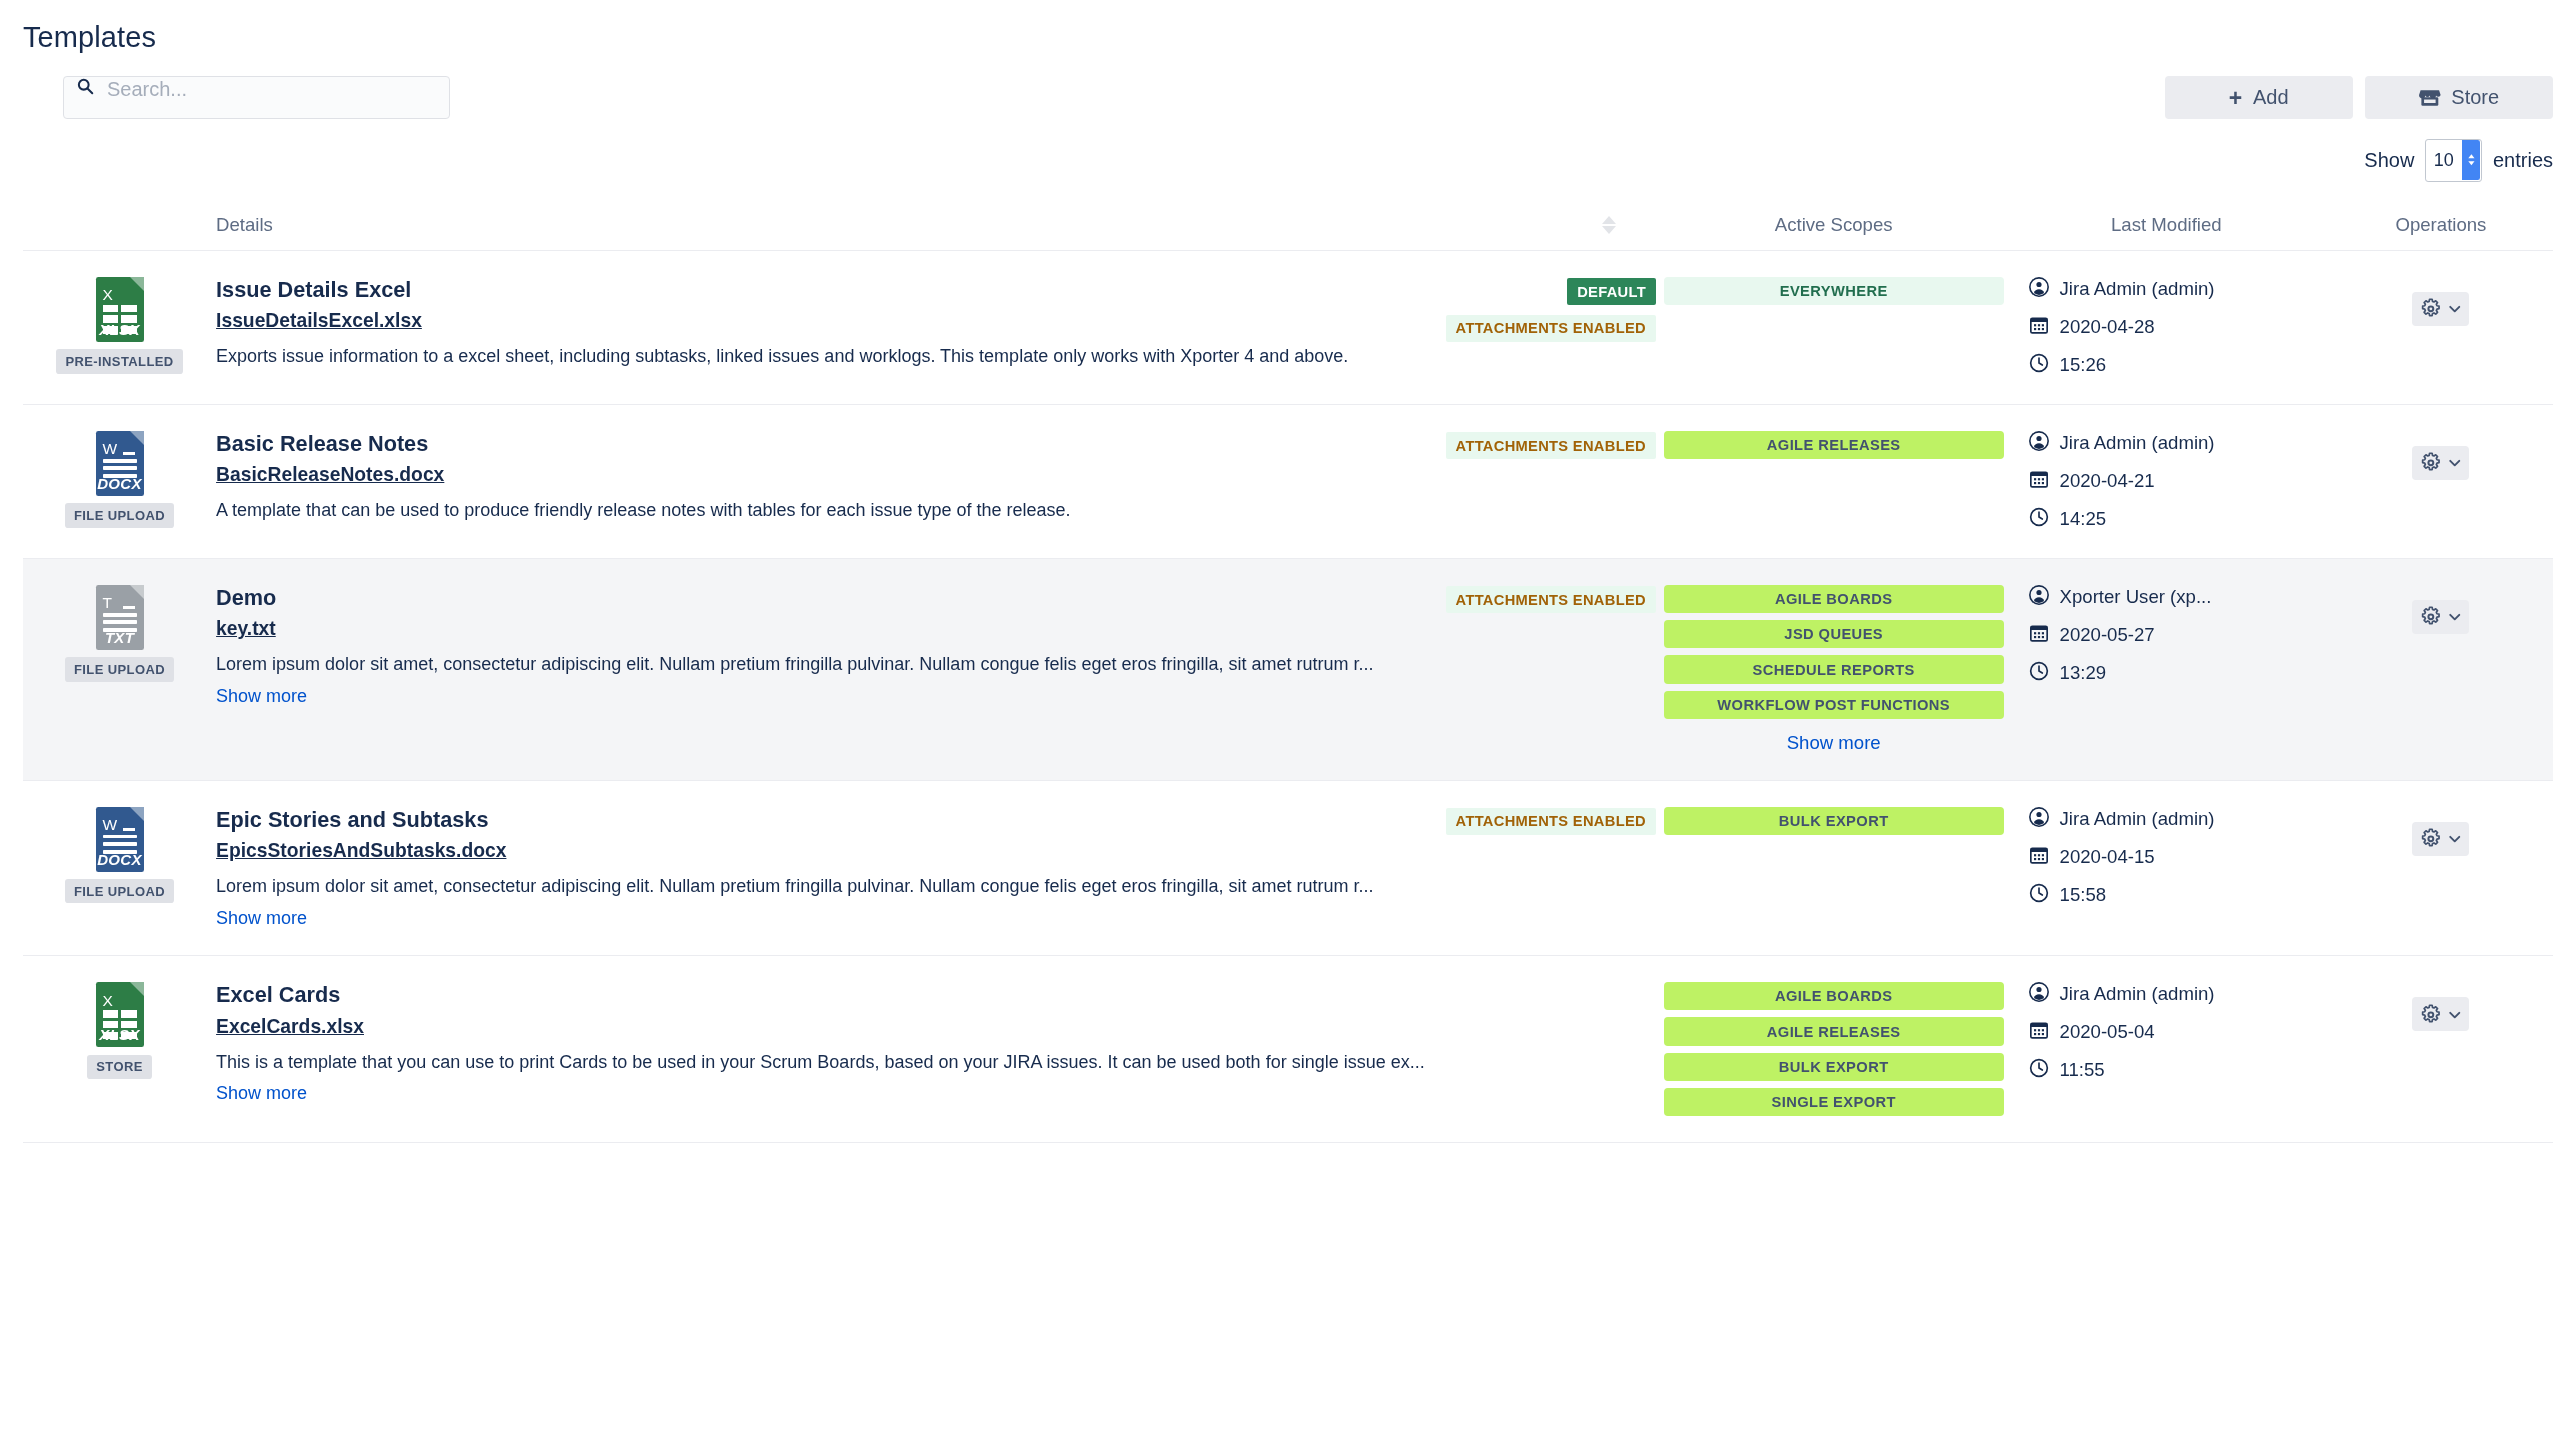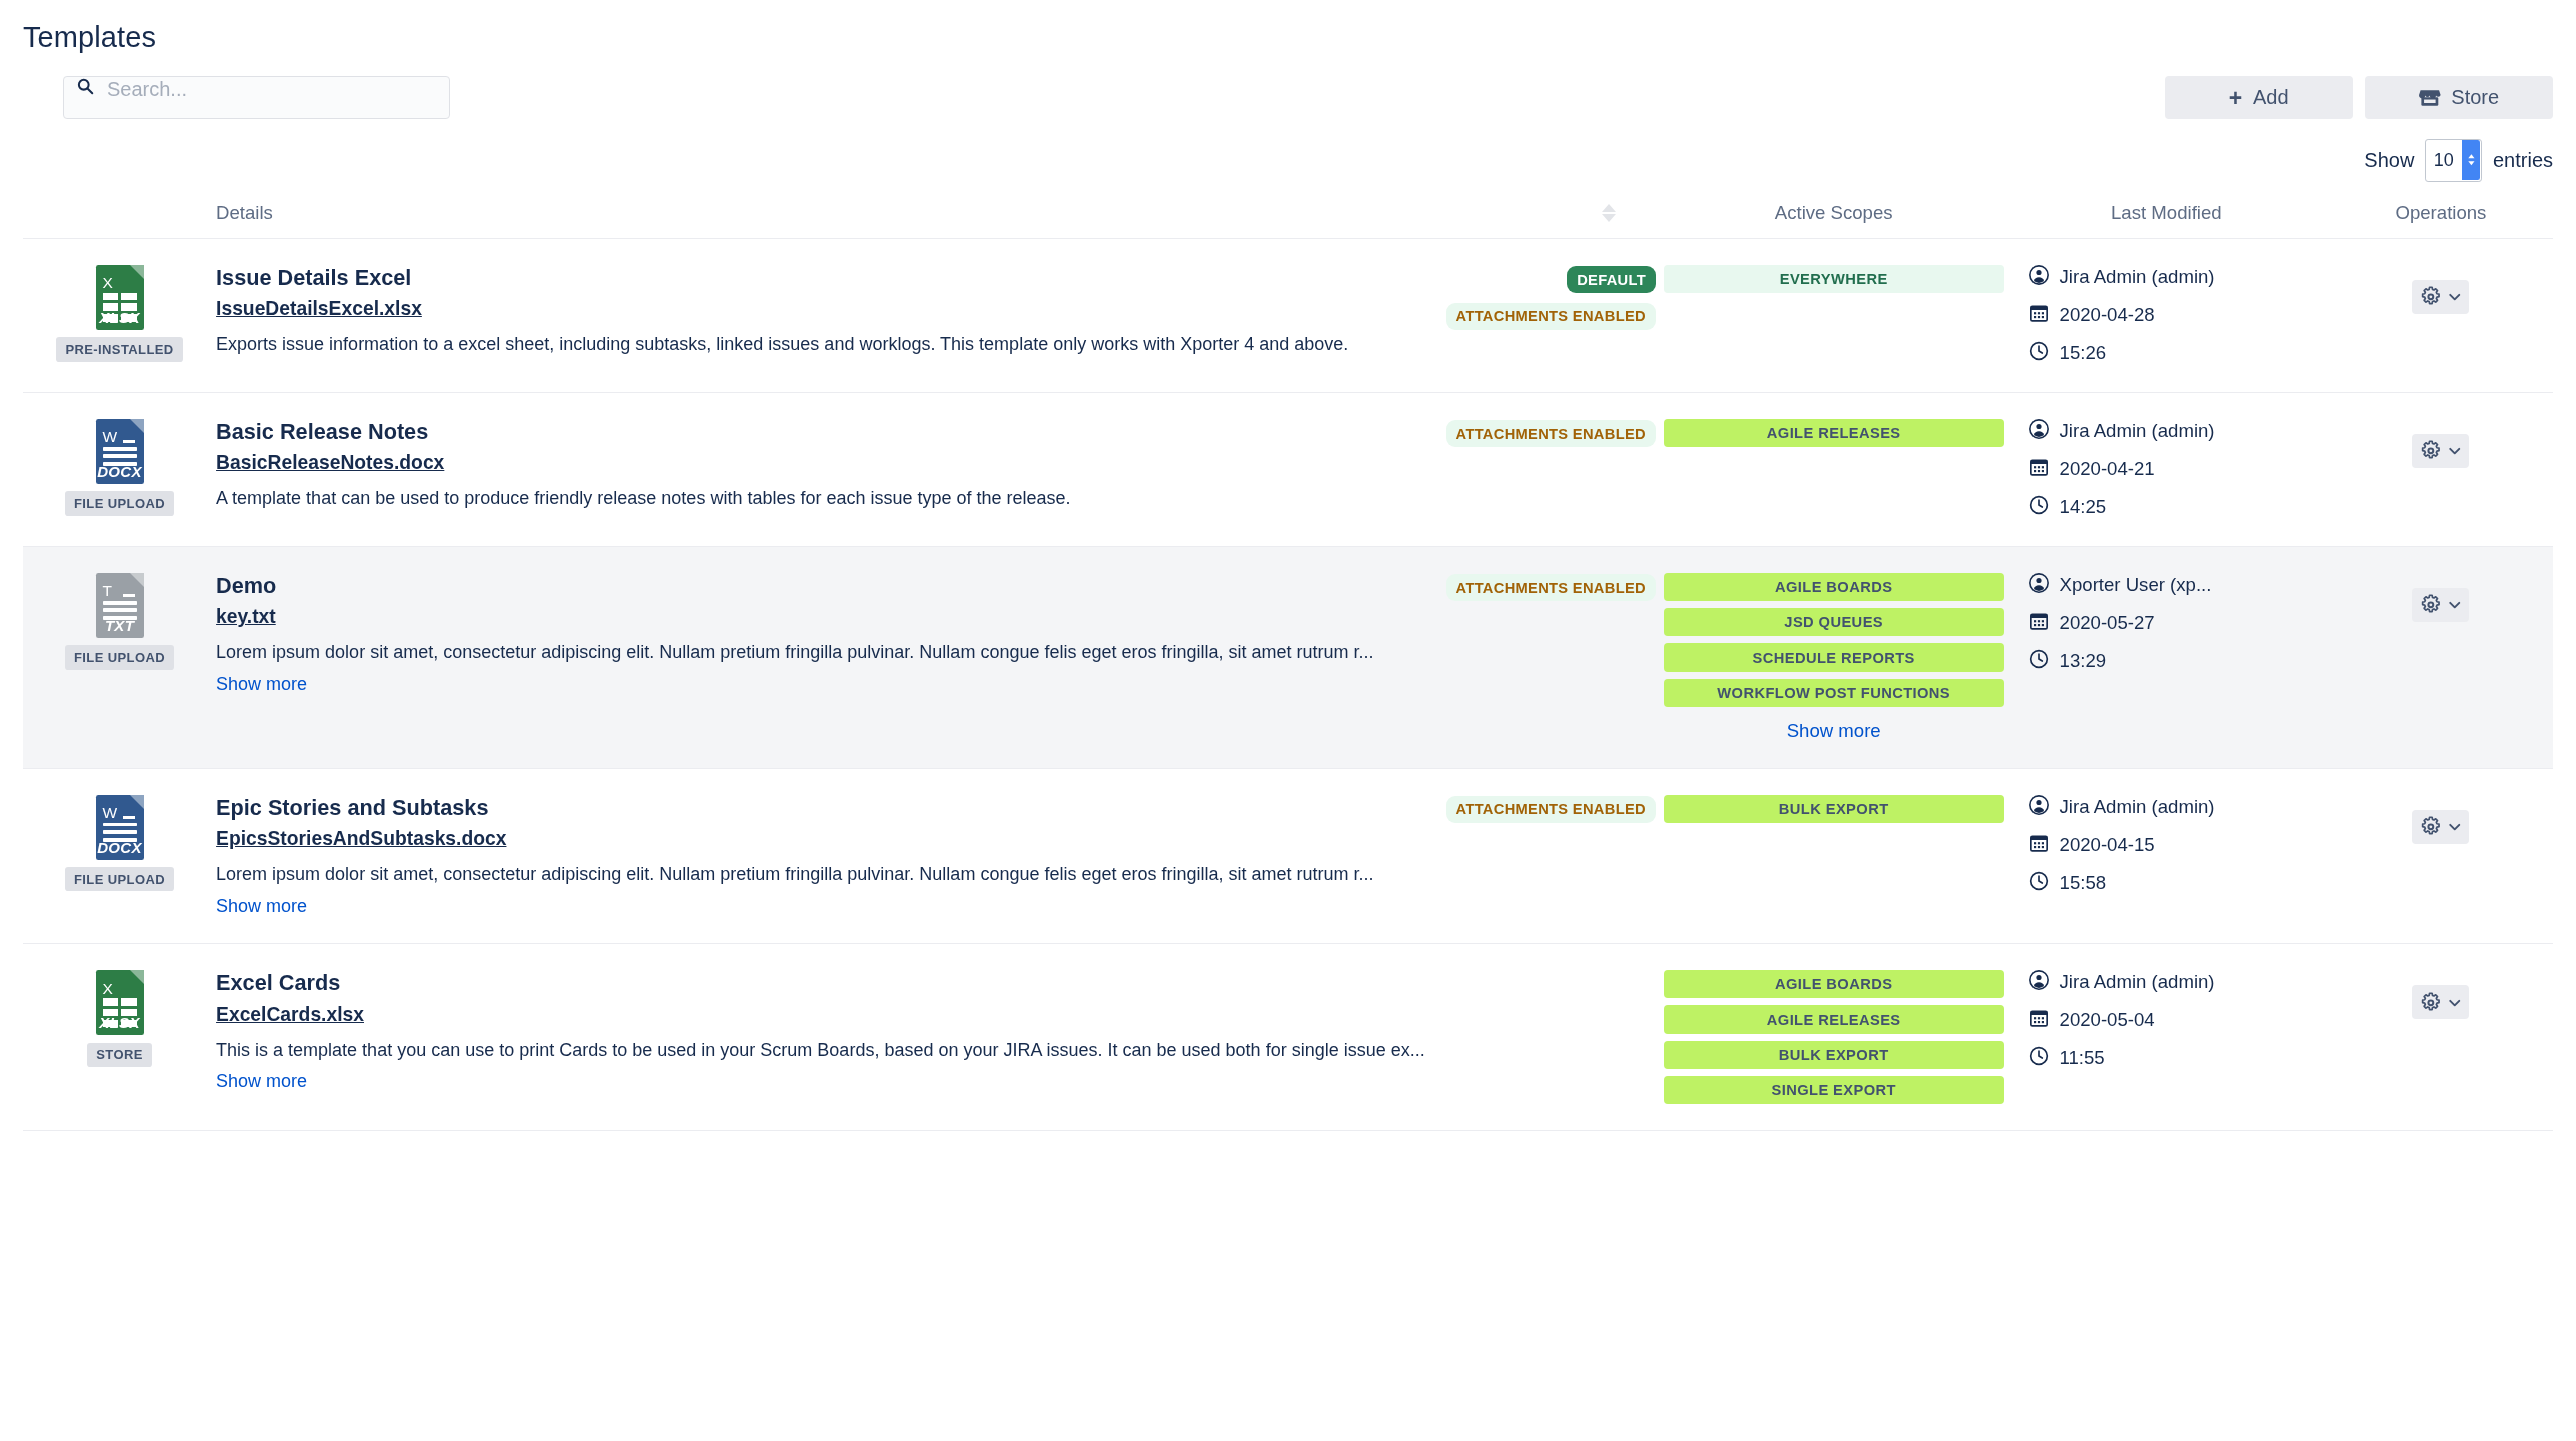--- a/index.html
+++ b/index.html
@@ -97,21 +97,21 @@
   .entries-spin {
     position: absolute;
     right: 0.8px; top: 0.8px; bottom: 0.8px;
     width: 18.6px;
     background: #4285f4;
     border-radius: 0 2.3px 2.3px 0;
     display: flex; align-items: center; justify-content: center;
   }
 
   
-  .tbl { width: 100%; border-collapse: collapse; margin-top: 20px; table-layout: fixed; }
+  .tbl { width: 100%; border-collapse: collapse; margin-top: 32px; table-layout: fixed; }
   .tbl thead th {
     font-size: 18.6px;
     font-weight: 400;
     color: #5e6c84;
     text-align: center;
     padding: 0 0 14px 0;
     border-bottom: 1.5px solid #ebecf0;
     vertical-align: bottom;
   }
   th.col-details { text-align: left; padding-left: 193px; }
@@ -173,21 +173,21 @@
   
   .details-inner { display: flex; justify-content: space-between; gap: 15.5px; padding-right: 7.7px; }
   .details-main { flex: 1 1 auto; min-width: 0; }
   .tpl-name { font-size: 21.7px; font-weight: 700; color: #172b4d; margin-bottom: 7.7px; }
   .tpl-file { font-size: 19.3px; color: #172b4d; text-decoration: underline; font-weight: 700; display: inline-block; margin-bottom: 13px; cursor: pointer; }
   .tpl-desc { font-size: 18px; color: #172b4d; line-height: 1.3; white-space: nowrap; overflow: hidden; }
   .show-more { font-size: 18px; color: #0052cc; margin-top: 9.3px; cursor: pointer; display: inline-block; }
   .flags { display: flex; flex-direction: column; align-items: flex-end; gap: 10px; padding-top: 1.5px; flex: 0 0 auto; }
   .flag {
     font-size: 14.7px; font-weight: 700; letter-spacing: 0.3px;
-    padding: 5.4px 10px; border-radius: 9px; white-space: nowrap;
+    padding: 5.4px 10px; border-radius: 2px; white-space: nowrap;
   }
   .flag.default { background: #2d8659; color: #ffffff; }
   .flag.attach  { background: #e8f8ef; color: #a16207; }
 
   
   .scopes { display: flex; flex-direction: column; align-items: center; gap: 7px; }
   .scope {
     width: 340px;
     text-align: center;
     font-size: 14.7px;

